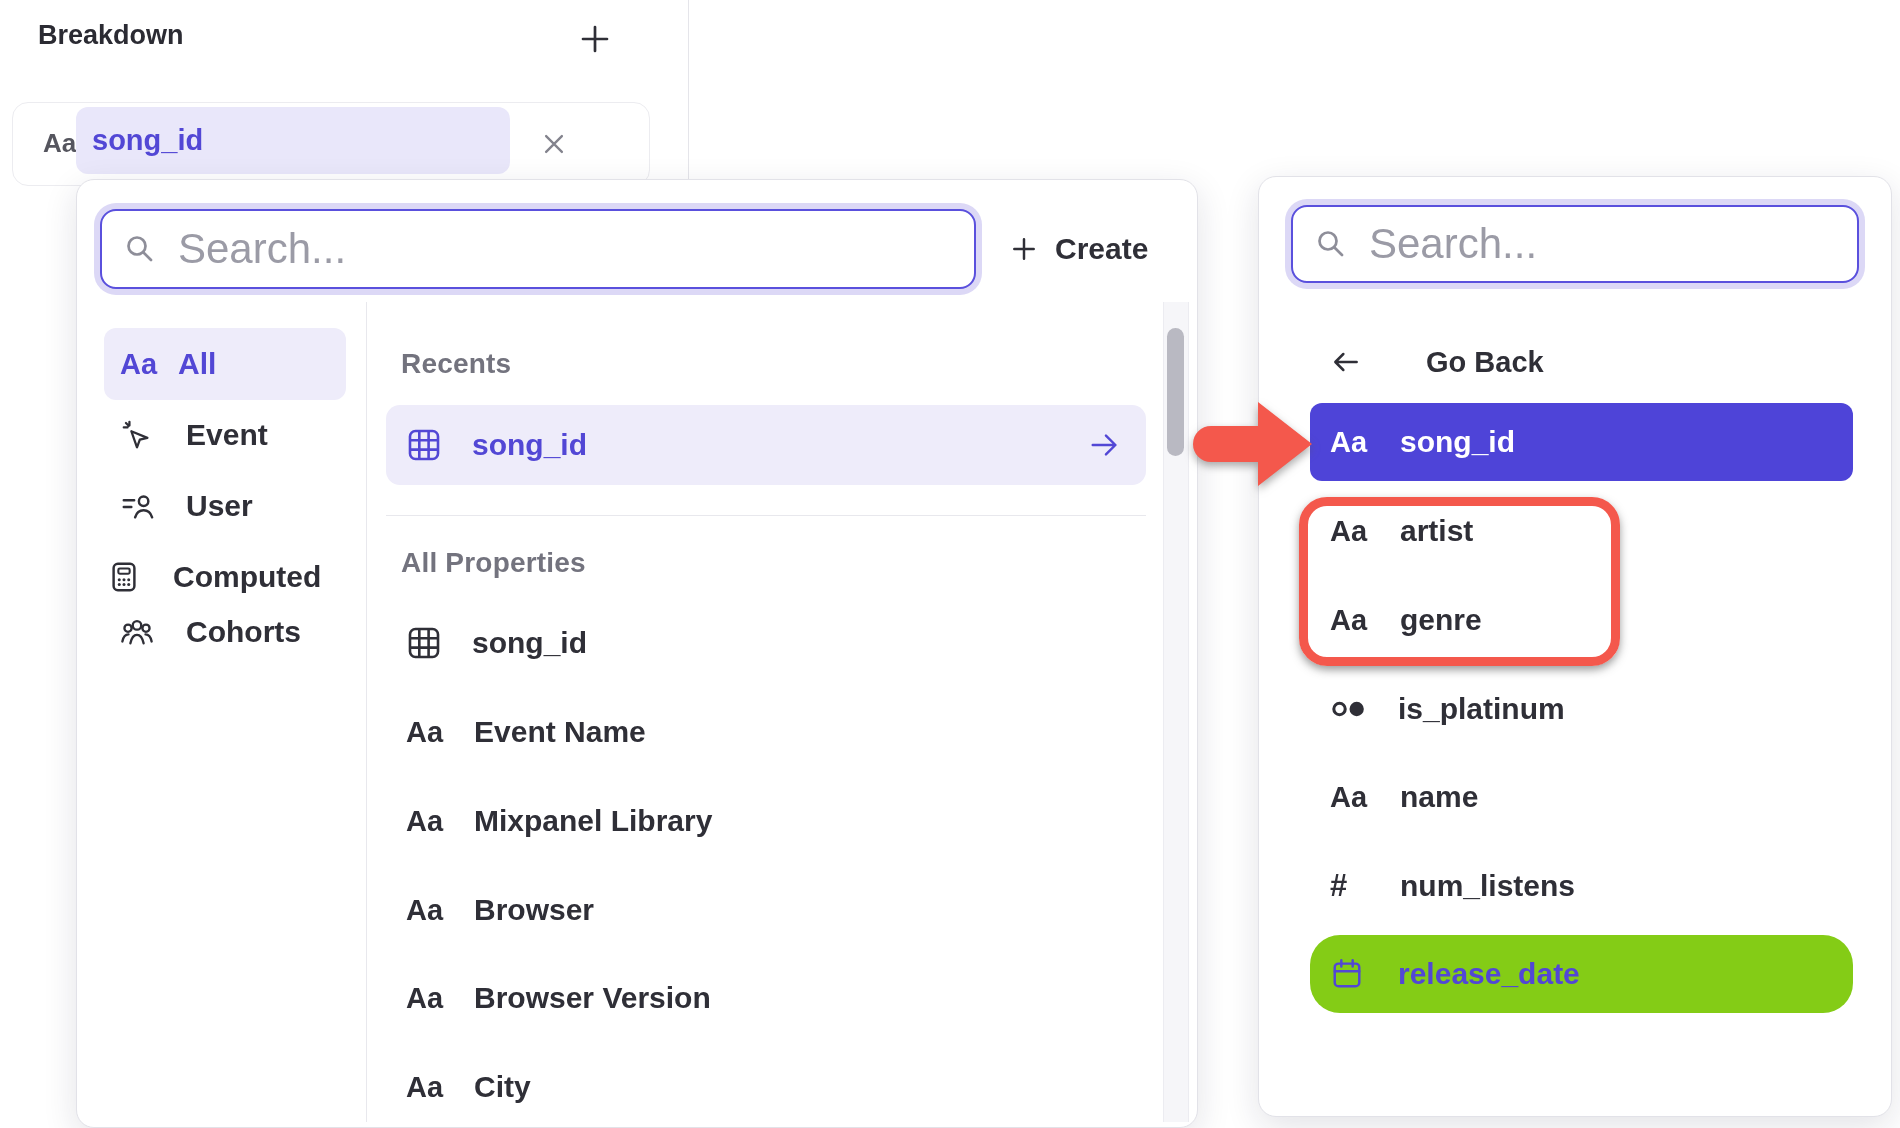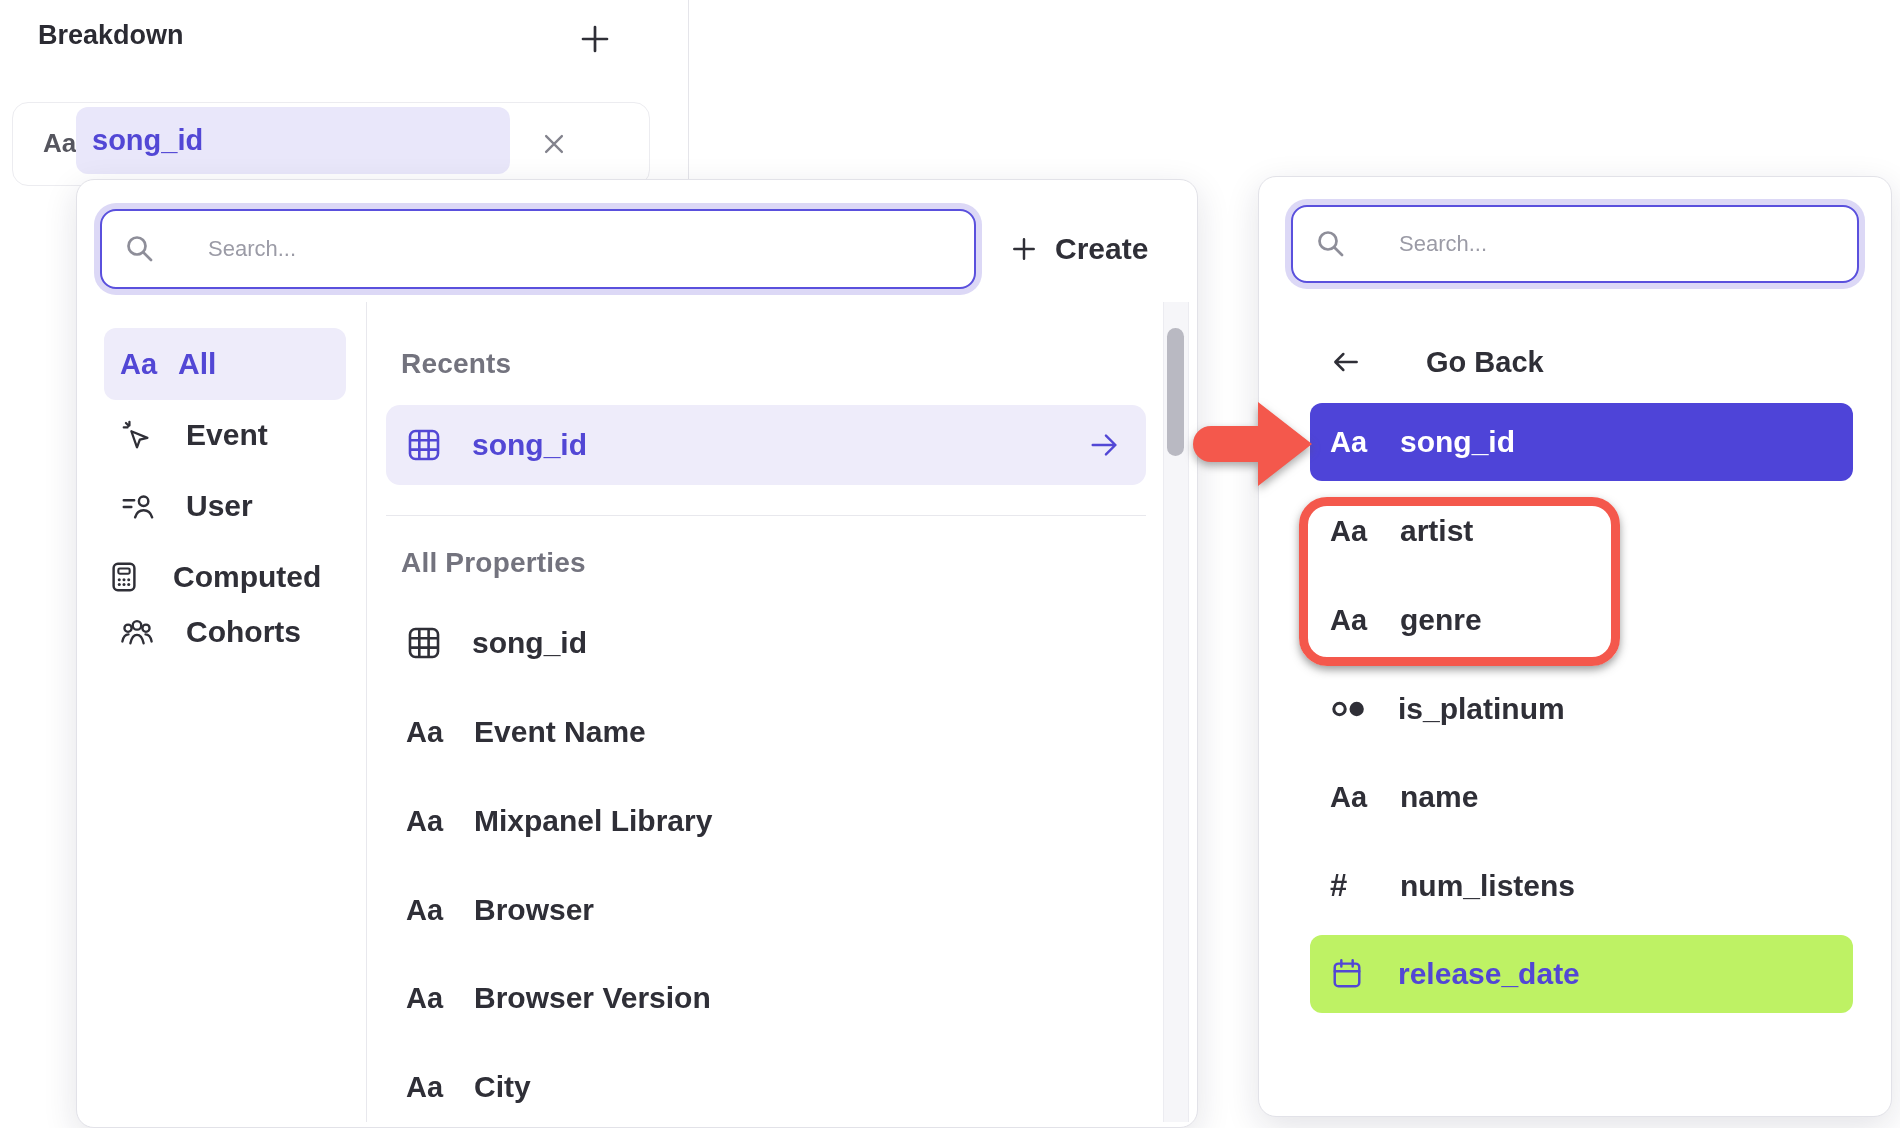--- a/index.html
+++ b/index.html
@@ -4,22 +4,22 @@
 <style>
   html,body{margin:0;padding:0;background:#ffffff;}
   .stage{position:relative;width:1900px;height:1128px;background:#fff;overflow:hidden;
          font-family:"Liberation Sans","DejaVu Sans",sans-serif;color:#2f2f37;}
   .abs{position:absolute;}
   .panel{position:absolute;background:#fff;border:1px solid #e2e2e8;border-radius:18px;
          box-shadow:0 10px 34px rgba(28,28,60,.12);}
   .searchbox{position:absolute;display:flex;align-items:center;gap:20px;background:#fff;
          border:2.5px solid #5a50dd;border-radius:16px;box-shadow:0 0 0 6px #dcd8f6;
          padding:0 22px;box-sizing:border-box;}
-  .searchbox input{border:none;outline:none;flex:1;font:inherit;font-size:22px;color:#404040;
-         background:transparent;min-width:0;margin-left:30px;}
+  .searchbox input{border:none;outline:none;flex:1;font:inherit;font-size:42px;color:#404040;
+         background:transparent;min-width:0;}
   .searchbox input::placeholder{color:#9b9ba6;}
   .hdr{position:absolute;color:#73737e;font-size:28px;font-weight:600;letter-spacing:.2px;}
   .row{position:absolute;display:flex;align-items:center;box-sizing:border-box;}
   .lbl{font-size:30px;font-weight:700;color:#2f2f37;white-space:nowrap;}
   .lbl.purple{color:#5247d5;}
   .icon-aa{display:inline-block;width:46px;font-size:29px;font-weight:700;color:#2f2f37;flex:0 0 46px;}
   .icon-aa.purple{color:#5247d5;}
   .icon-aa.white{color:#ffffff;}
   .icon-box{width:44px;flex:0 0 44px;display:flex;align-items:center;}
   .cat{position:absolute;display:flex;align-items:center;gap:22px;width:242px;height:72px;
@@ -27,21 +27,21 @@
   .cat .lbl{font-size:30px;}
   .cat.active{background:#eeecfa;}
   .cat.active .lbl{color:#5247d5;}
   .listrow{position:absolute;display:flex;align-items:center;gap:22px;width:760px;height:80px;
        padding-left:20px;border-radius:14px;box-sizing:border-box;cursor:pointer;}
   .listrow.hl{background:#eeecfa;}
   .rrow{position:absolute;display:flex;align-items:center;gap:24px;width:543px;height:78px;
        padding-left:20px;border-radius:12px;box-sizing:border-box;cursor:pointer;}
   .rrow.selected{background:#4e44d8;}
   .rrow.selected .lbl{color:#fff;}
-  .rrow.hl{background:#bef264;}
+  .rrow.hl{background:#84cc16;border-radius:30px;}
   .divider{position:absolute;background:#e8e8ed;}
   .kebab-dot{width:7px;height:7px;border-radius:50%;background:#6f6f79;margin:5px auto;}
   .annotation{position:absolute;border:9px solid #f4584c;border-radius:28px;
        box-shadow:0 4px 9px rgba(60,60,60,.5);pointer-events:none;z-index:7;background:transparent;}
   .chip{position:absolute;left:12px;top:102px;width:636px;height:82px;background:#fff;
        border:1px solid #ececf0;border-radius:16px;z-index:1;}
   .scroll-track{position:absolute;background:#f6f6f9;border-left:1px solid #ececf1;border-right:1px solid #ececf1;}
   .scroll-thumb{position:absolute;background:#b9b9c2;border-radius:9px;}
 </style>
 </head>

